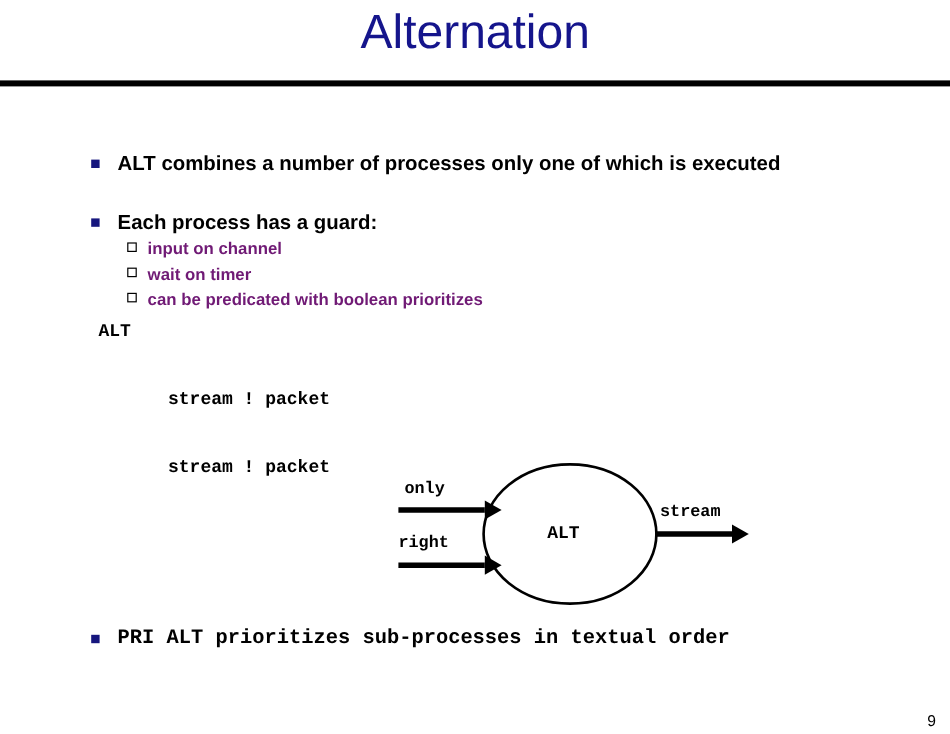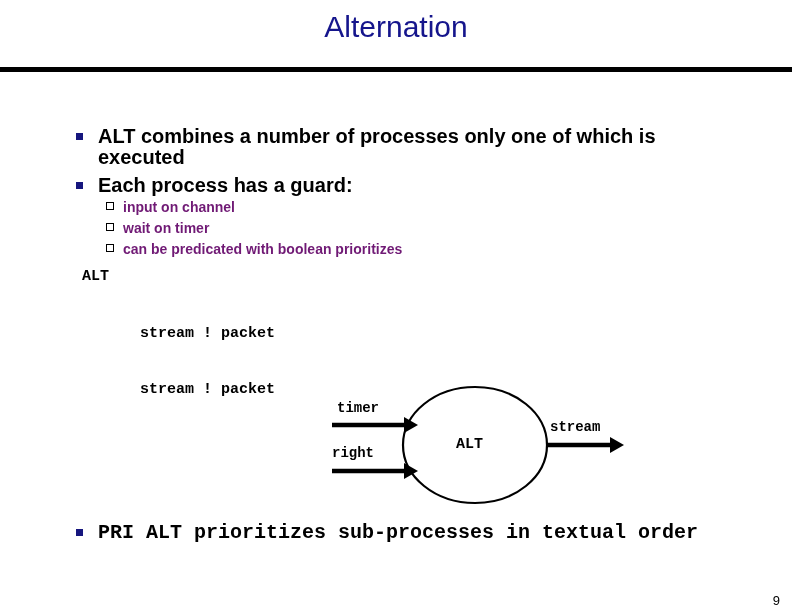--- a/index.html
+++ b/index.html
@@ -17,21 +17,21 @@
     background: #ffffff;
     overflow: hidden;
   }
   .slide-title {
     position: absolute;
     left: 0;
     top: 8px;
     width: 792px;
     text-align: center;
     font-family: "Liberation Sans", sans-serif;
-    font-size: 30px;
+    font-size: 40px;
     line-height: 38px;
     color: #15158c;
     letter-spacing: 0px;
     white-space: nowrap;
   }
   .title-rule {
     position: absolute;
     left: 0;
     top: 67px;
     width: 792px;
@@ -50,21 +50,21 @@
     top: 7px;
     width: 7px;
     height: 7px;
     background: #16167e;
   }
   .bullet-l1 .btext {
     position: absolute;
     left: 22px;
     top: 0;
     font-family: "Liberation Sans", sans-serif;
-    font-size: 20px;
+    font-size: 17px;
     font-weight: bold;
     line-height: 21px;
     color: #000000;
   }
 
   
   .bullet-l2 {
     position: absolute;
     display: block;
   }
@@ -184,21 +184,21 @@
       <line x1="12" y1="40" x2="84" y2="40" stroke="#000000" stroke-width="4.5"></line>
       <polygon points="84,32 98,40 84,48" fill="#000000"></polygon>
 
       <line x1="12" y1="86" x2="84" y2="86" stroke="#000000" stroke-width="4.5"></line>
       <polygon points="84,78 98,86 84,94" fill="#000000"></polygon>
 
       <line x1="226" y1="60" x2="290" y2="60" stroke="#000000" stroke-width="4.5"></line>
       <polygon points="290,52 304,60 290,68" fill="#000000"></polygon>
     </svg>
 
-    <span class="diag-label" style="left:17px; top:15px;">timer</span>
+    <span class="diag-label" style="left:17px; top:15px;">only</span>
 
     <span class="diag-label" style="left:12px; top:60px;">right</span>
 
     <span class="diag-label" style="left:230px; top:34px;">stream</span>
 
     <span class="circle-label" style="left:136px; top:51px;">ALT</span>
   </div>
 
   <div class="bullet-l1" style="left:76px; top:522px; width:600px;">
     <span class="marker"></span>

